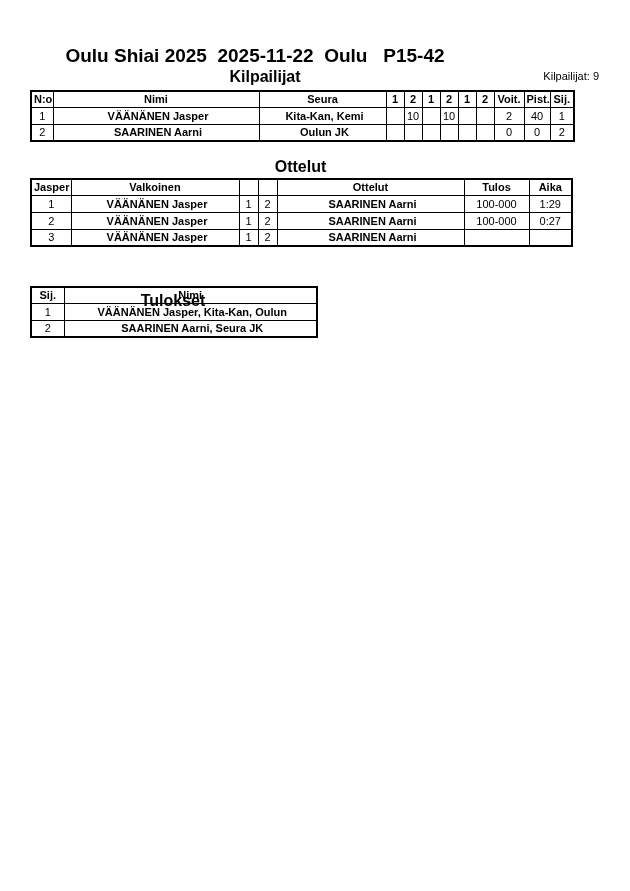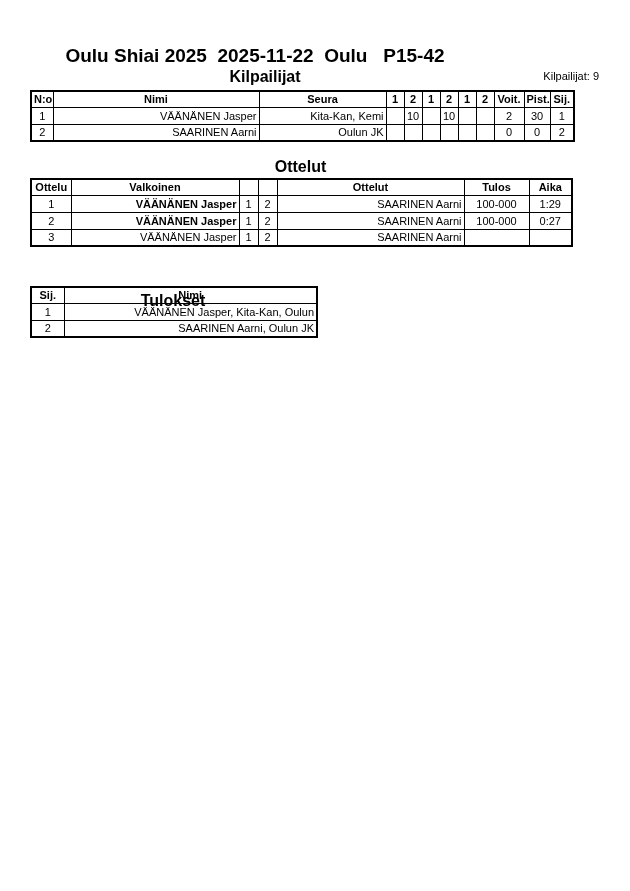--- a/index.html
+++ b/index.html
@@ -33,21 +33,21 @@
     border-collapse: collapse; table-layout: fixed;
     border: 2px solid #000;
   }
   th, td {
     border: 1px solid #000;
     font-size: 11px; padding: 0 2px;
     text-align: center; white-space: nowrap; overflow: hidden;
   }
   th { font-weight: bold; height: 16px; }
   td { height: 17px; font-weight: normal; }
-  td.left { text-align: right; padding-left: 6px; }
+  td.left { text-align: center; padding-left: 6px; font-weight: bold; }
   .strong { font-weight: bold; }
 
   #competitors-table { left: 30px; top: 90px;  width: 543px; }
   #matches-table     { left: 30px; top: 178px; width: 541px; }
   #results-table     { left: 30px; top: 286px; width: 286px; }
 </style>
 </head>
 <body>
 
 <div class="title">Oulu Shiai 2025  2025-11-22  Oulu   P15-42</div>
@@ -93,21 +93,21 @@
       <td>1</td>
       <td class="left">VÄÄNÄNEN Jasper</td>
       <td class="left">Kita-Kan, Kemi</td>
       <td></td>
       <td>10</td>
       <td></td>
       <td>10</td>
       <td></td>
       <td></td>
       <td>2</td>
-      <td>30</td>
+      <td>40</td>
       <td>1</td>
     </tr>
     <tr>
       <td>2</td>
       <td class="left">SAARINEN Aarni</td>
       <td class="left">Oulun JK</td>
       <td></td>
       <td></td>
       <td></td>
       <td></td>
@@ -127,21 +127,21 @@
     <col style="width:40px">
       <col style="width:168px">
       <col style="width:19px">
     <col style="width:19px">
       <col style="width:187px">
       <col style="width:65px">
       <col style="width:43px">
   </colgroup>
   <thead>
     <tr>
-      <th>Ottelu</th>
+      <th>Jasper</th>
       <th>Valkoinen</th>
       <th></th>
       <th></th>
       <th>Ottelut</th>
       <th>Tulos</th>
       <th>Aika</th>
     </tr>
   </thead>
   <tbody>
     <tr>
@@ -187,16 +187,16 @@
       <th>Nimi</th>
     </tr>
   </thead>
   <tbody>
     <tr>
       <td>1</td>
       <td class="left">VÄÄNÄNEN Jasper, Kita-Kan, Oulun</td>
     </tr>
     <tr>
       <td>2</td>
-      <td class="left">SAARINEN Aarni, Oulun JK</td>
+      <td class="left">SAARINEN Aarni, Seura JK</td>
     </tr>
   </tbody>
 </table>
 
 </body></html>

